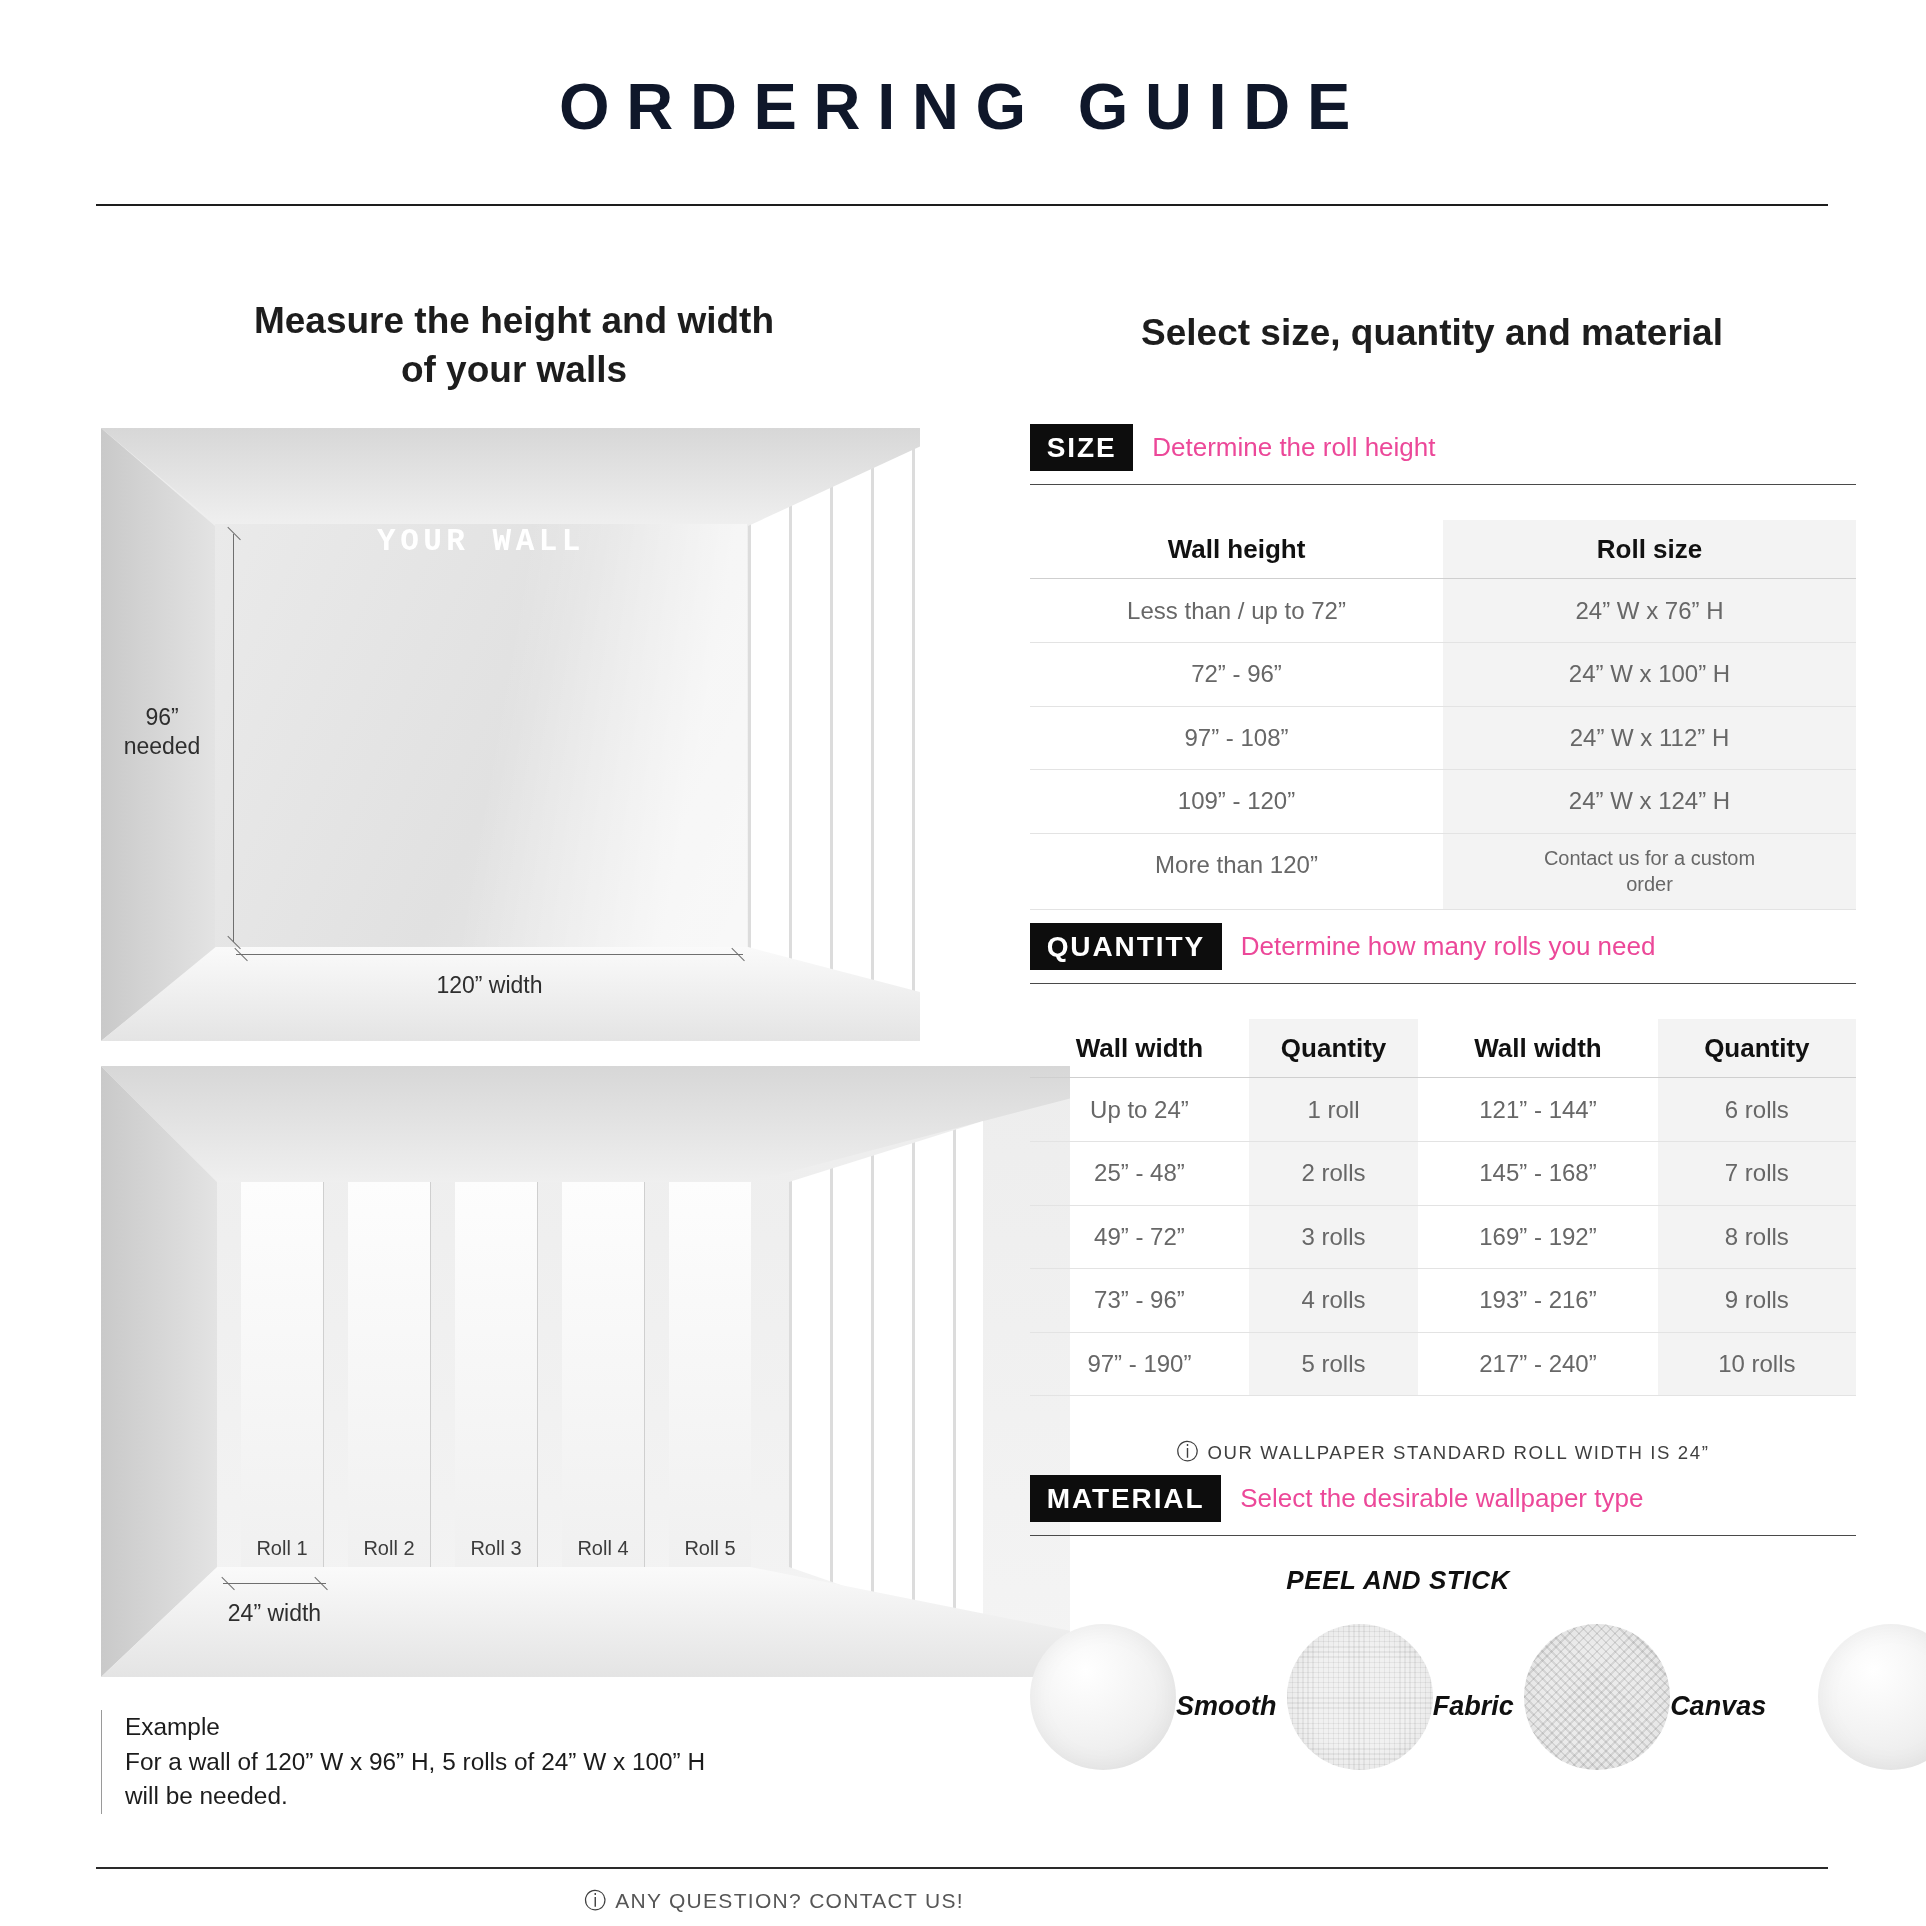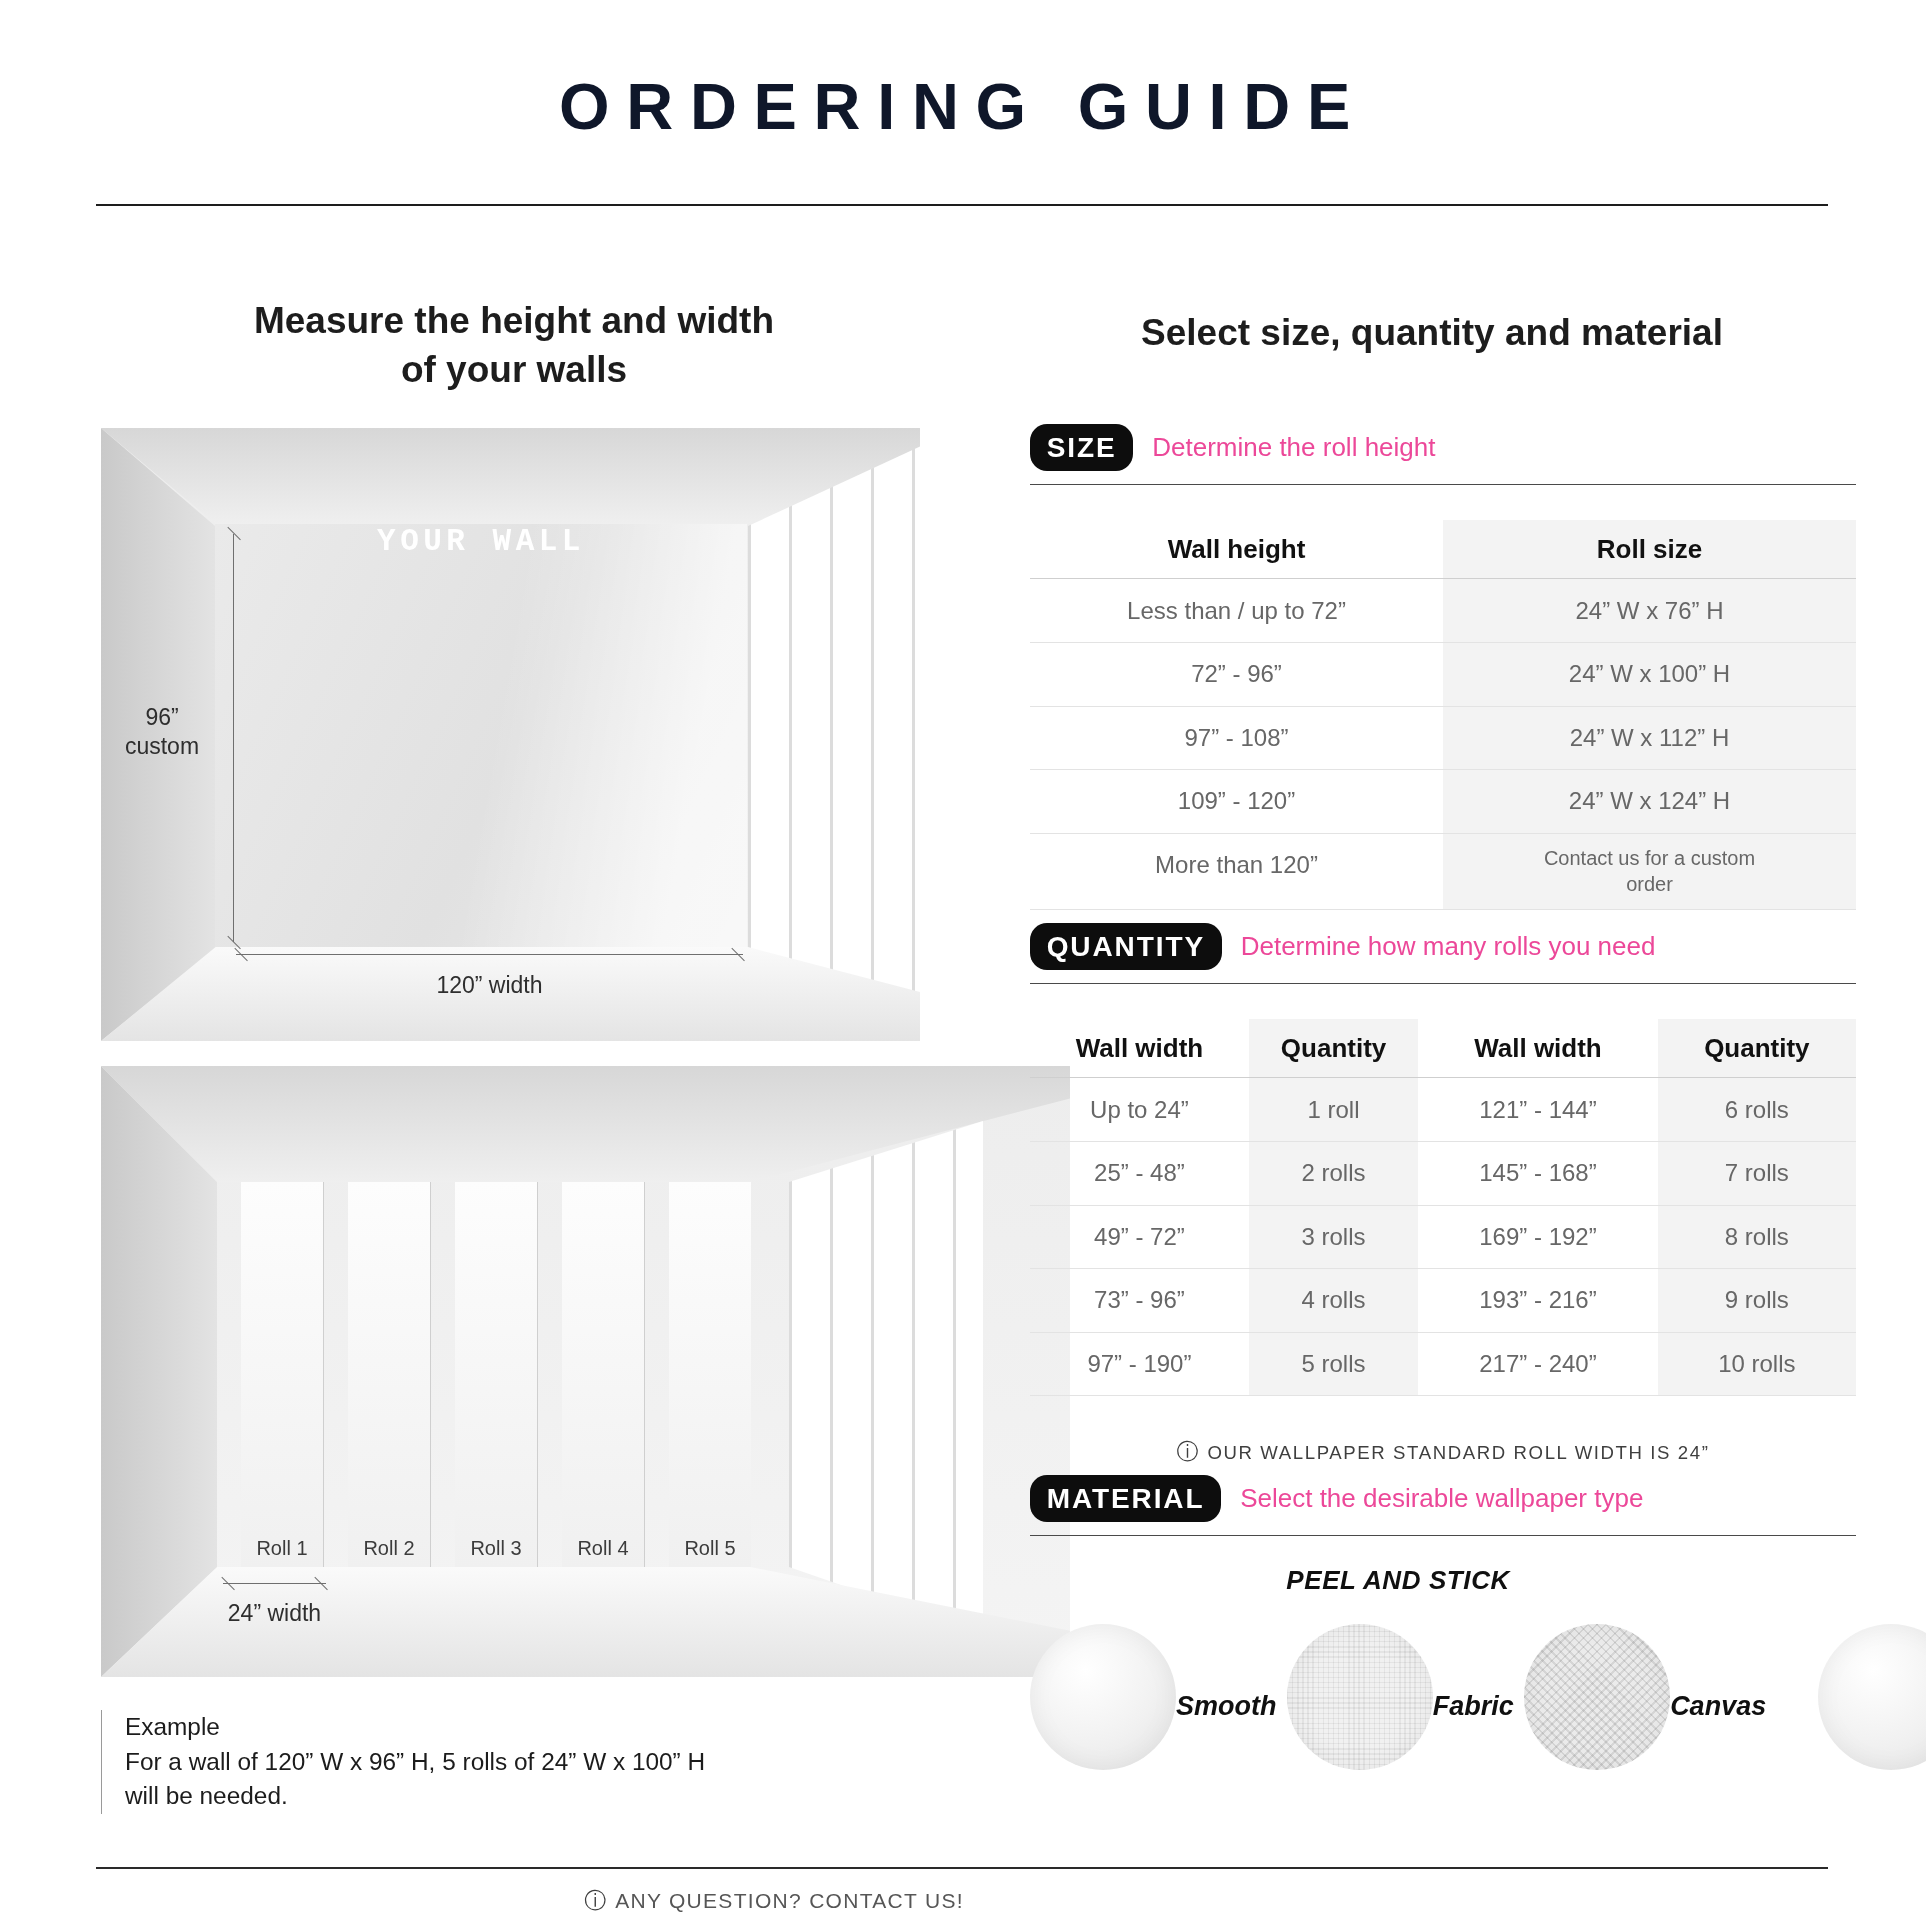--- a/index.html
+++ b/index.html
@@ -62,21 +62,21 @@
   
   .example { position:absolute; left:101px; top:1710px; width:873px;
     border-left:1.9px solid #9a9a9a; padding-left:23px; font-size:24.4px; line-height:1.42; color:#1c1c1c; }
 
   
   .section { position:absolute; left:1030px; width:826px; }
   .sec-size { top:424px; } .sec-qty { top:923px; } .sec-mat { top:1475px; }
   .section-header { display:flex; align-items:center; gap:19px;
     border-bottom:1.9px solid #4a4a4a; padding-bottom:13px; }
   .badge { background:#0d0d0d; color:#ffffff; font-weight:bold; font-size:28px;
-    letter-spacing:1.9px; padding:7.7px 16.7px;border-radius:17px; }
+    letter-spacing:1.9px; padding:7.7px 16.7px; }
   .section-sub { font-size:26px; color:#ec4899; }
 
   .tbl { margin-top:35px; display:grid; }
   .size-tbl { grid-template-columns:1fr 1fr; }
   .qty-tbl { grid-template-columns:26.5% 20.5% 29% 24%; }
   .th { font-weight:bold; font-size:26px; color:#111; text-align:center;
     padding:14px 3.9px 13px; border-bottom:1.3px solid #cfcfcf; }
   .td { font-size:24px; color:#676767; text-align:center; padding:17.3px 6.4px;
     border-bottom:1.3px solid #e3e3e3; }
   .shade { background:#f3f3f3; }
@@ -129,21 +129,21 @@
       <span class="your-wall">YOUR WALL</span>
     </div>
     <div class="window"></div>
     <div class="floor"></div>
     <div class="dim-line-v" style="left:132px; top:106px; height:408px;">
       <div class="tick t1"></div>
       <div class="tick t2"></div>
     </div>
     <div class="dim-label" style="left:0; top:275px; width:122px;">
       <div>96”</div>
-      <div>custom</div>
+      <div>needed</div>
     </div>
     <div class="dim-line-h" style="left:135px; top:526px; width:507px;">
       <div class="tick t1"></div>
       <div class="tick t2"></div>
     </div>
     <div class="dim-label" style="left:228px; top:543px; width:321px;">120” width</div>
   </div>
 
   <div class="room room2">
     <div class="left-wall"></div>

